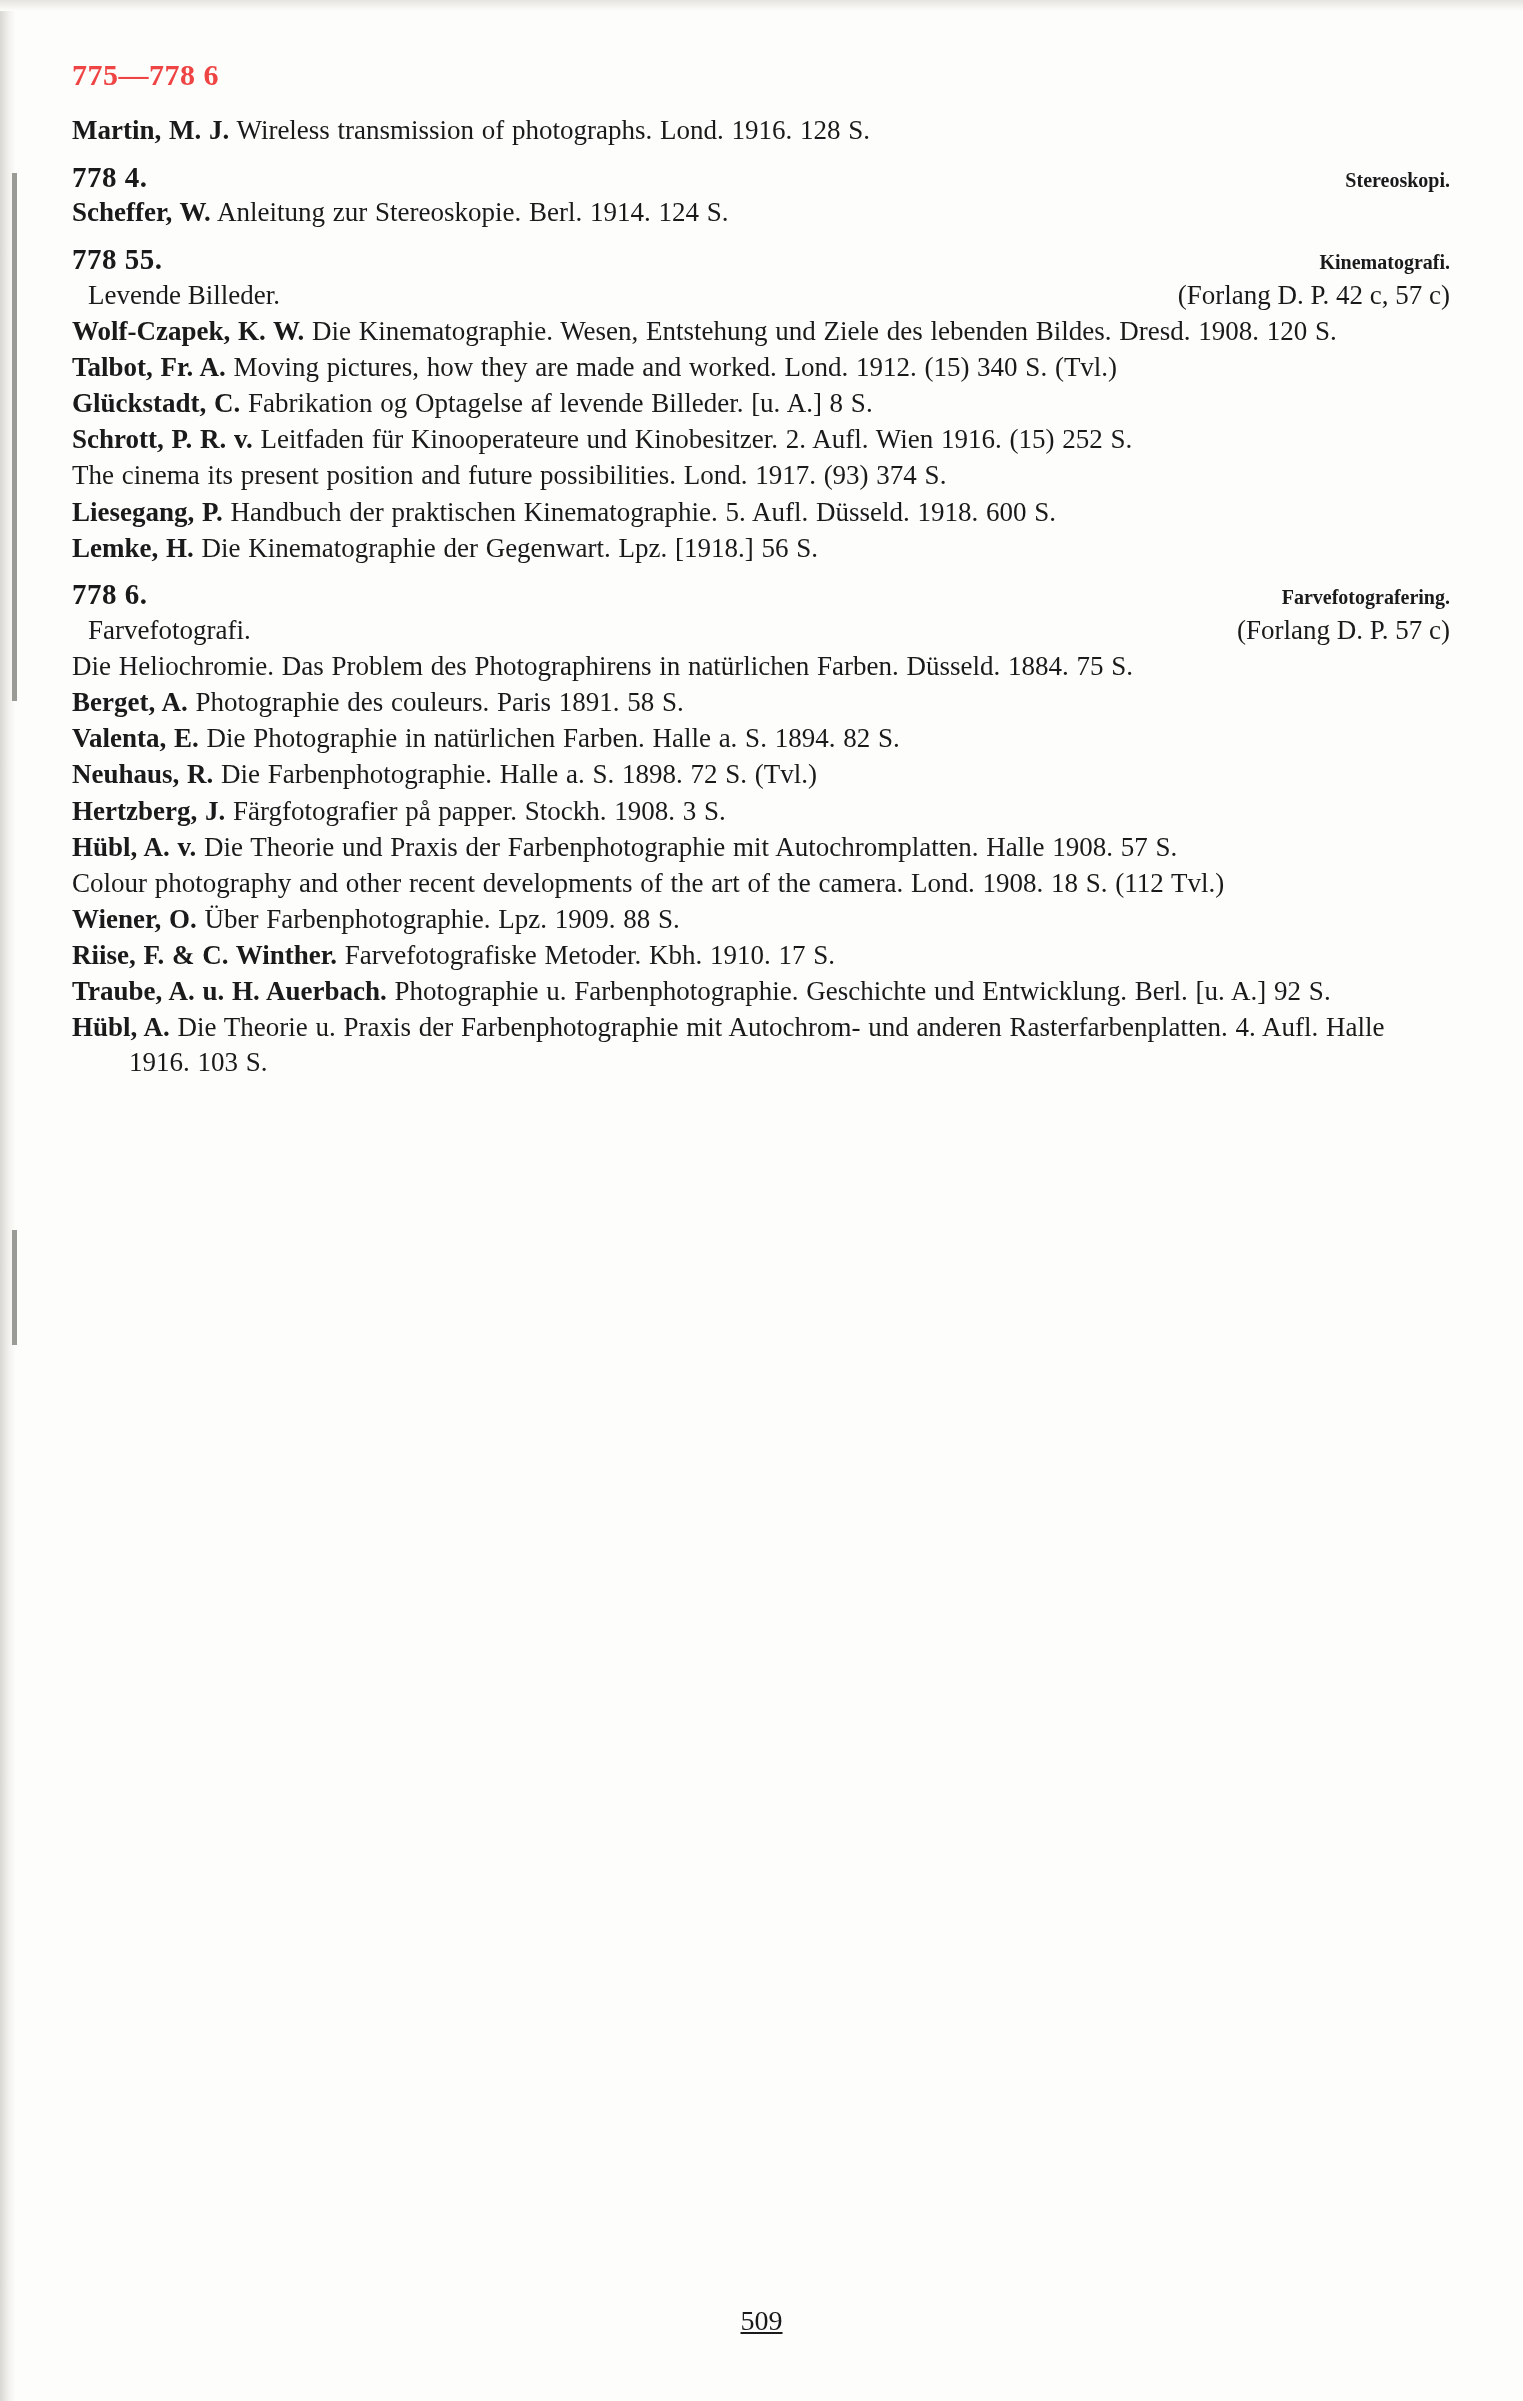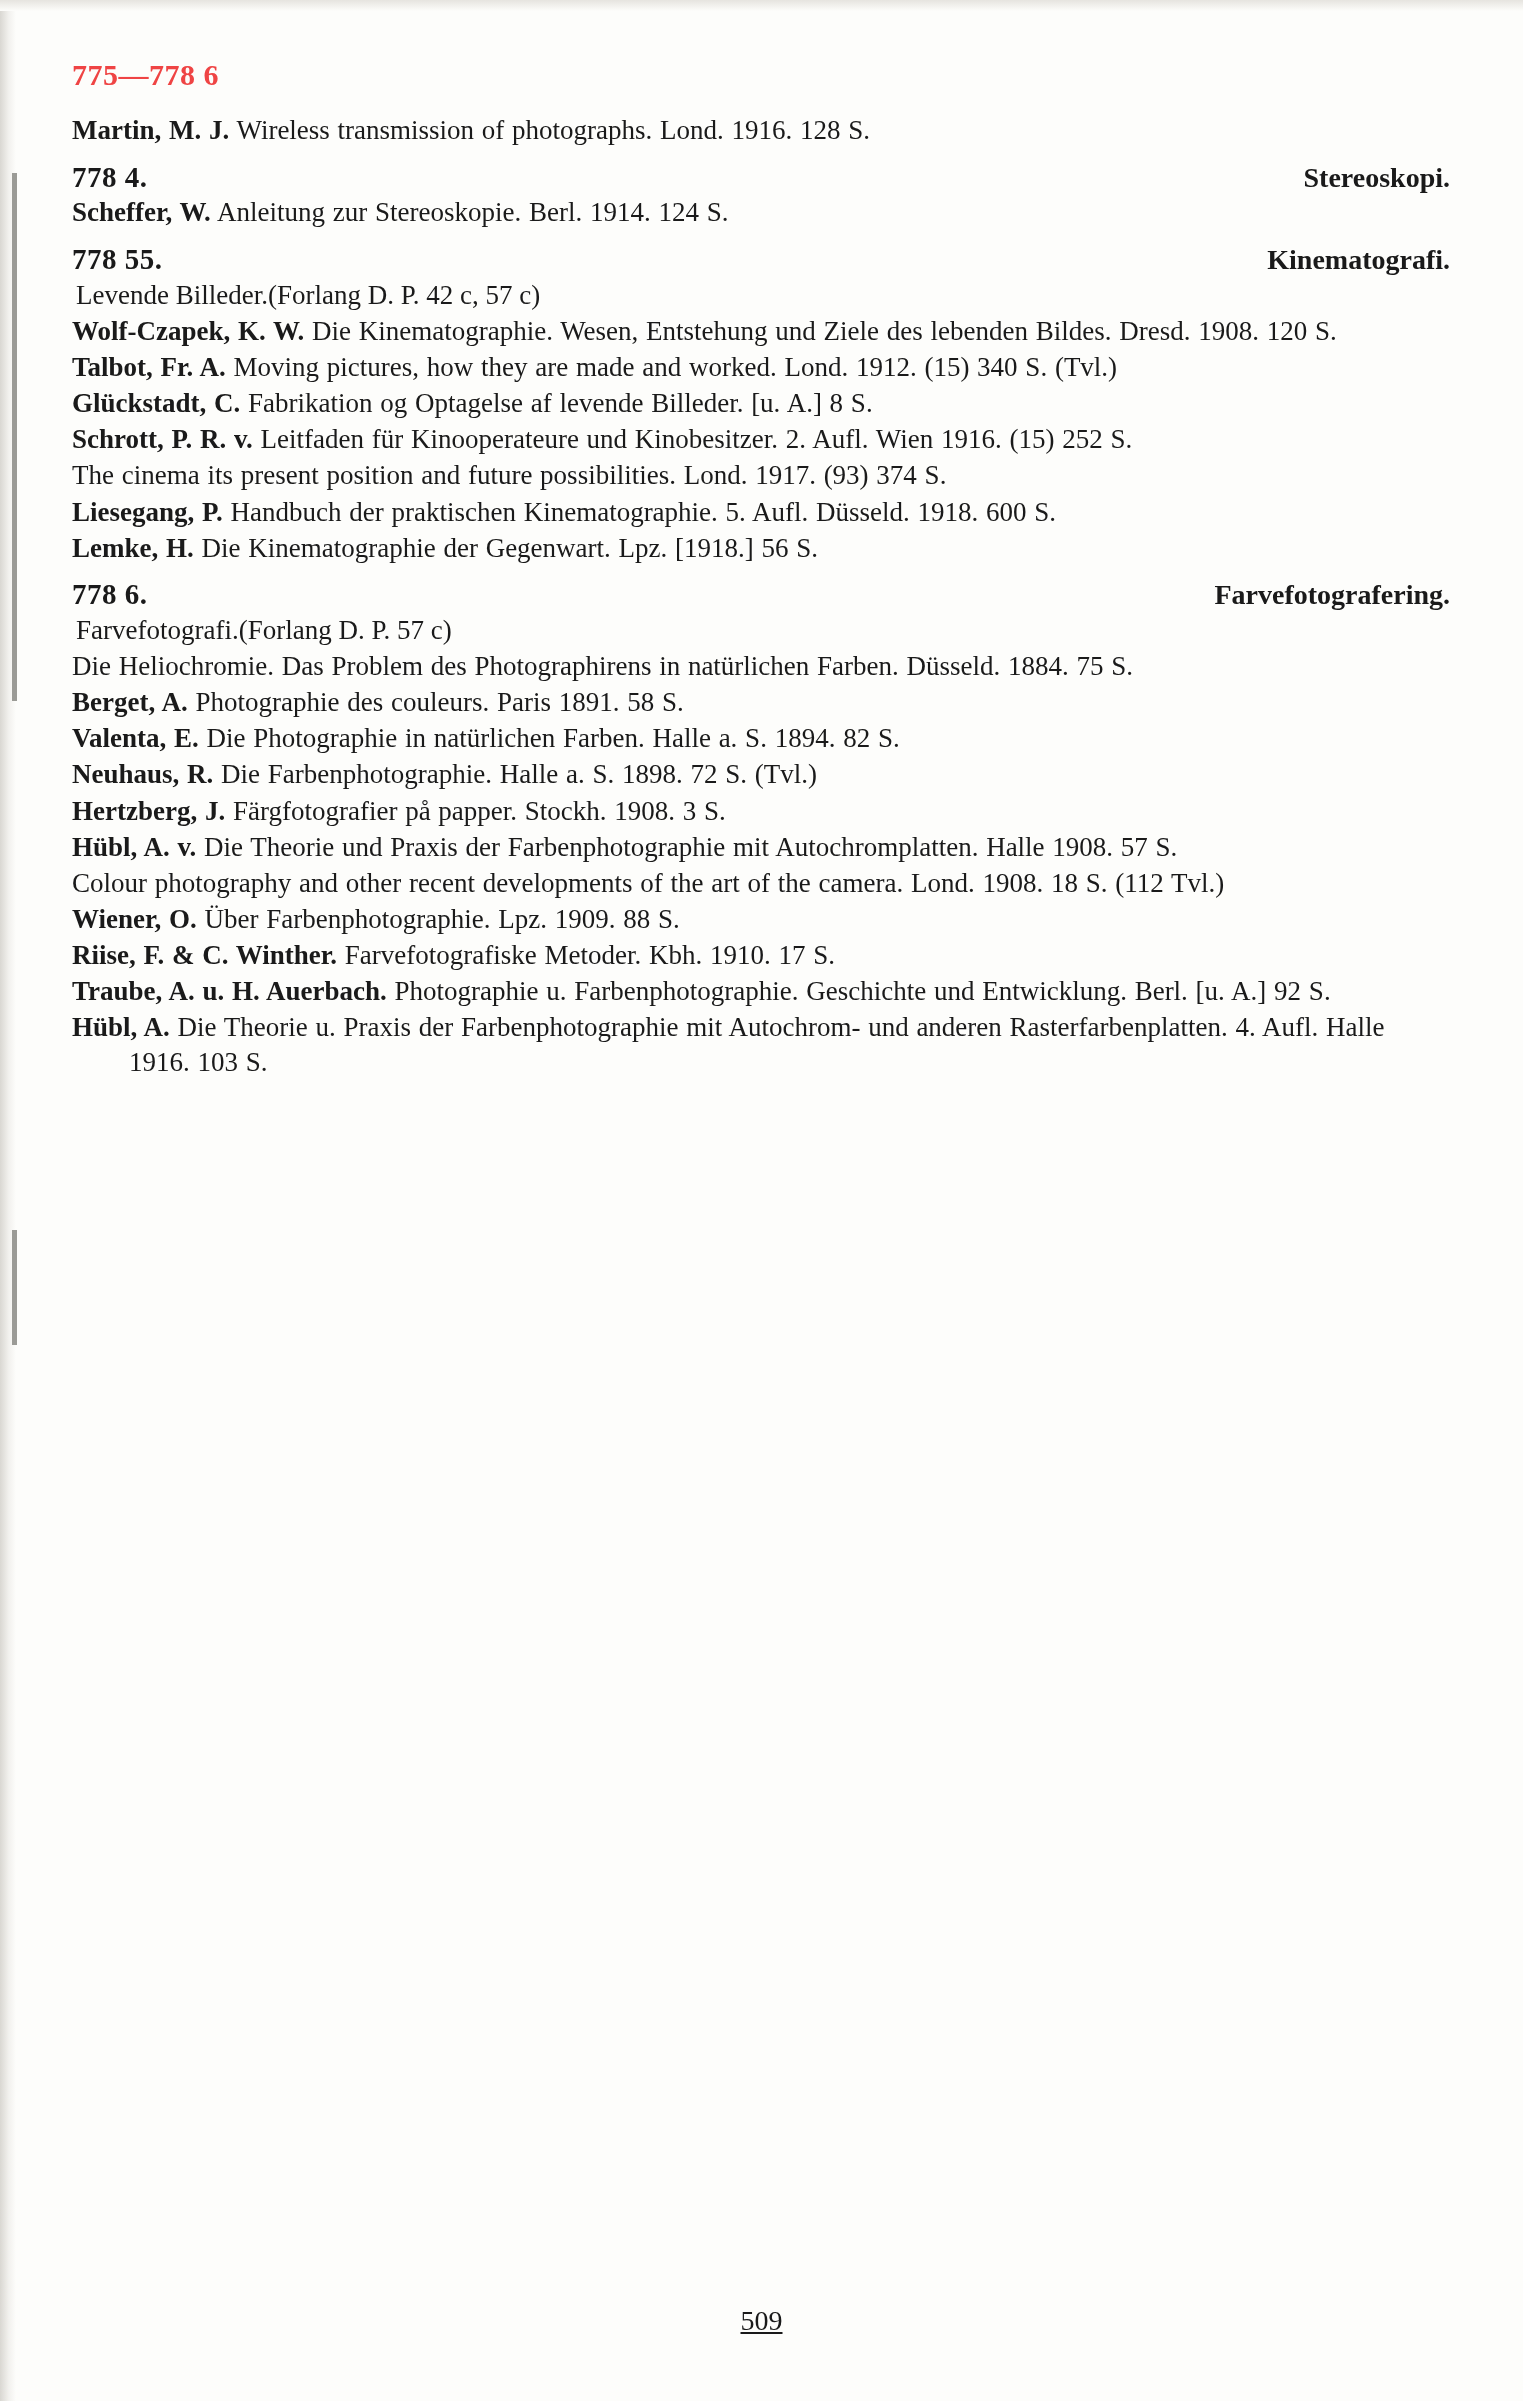--- a/index.html
+++ b/index.html
@@ -74,30 +74,30 @@
     justify-content: space-between;
     margin: 12.5px 0 1.9px 0;
   }
   .secnum {
     font-weight: bold;
     font-size: 29px;
     letter-spacing: 0.5px;
   }
   .secttl {
     font-weight: bold;
-    font-size: 28px;
+    font-size: 20px;
     text-align: right;
   }
   .subline {
     display: flex;
     align-items: baseline;
-    justify-content: flex-start;
+    justify-content: space-between;
     font-size: 27px;
     line-height: 1.30;
-    margin: 0 0 1px 4px;
+    margin: 0 0 1px 16px;
   }
   .subline .left { }
   .subline .right { }
   .folio {
     position: absolute;
     left: 0;
     top: 2305px;
     width: 1523px;
     text-align: center;
     font-size: 28px;

